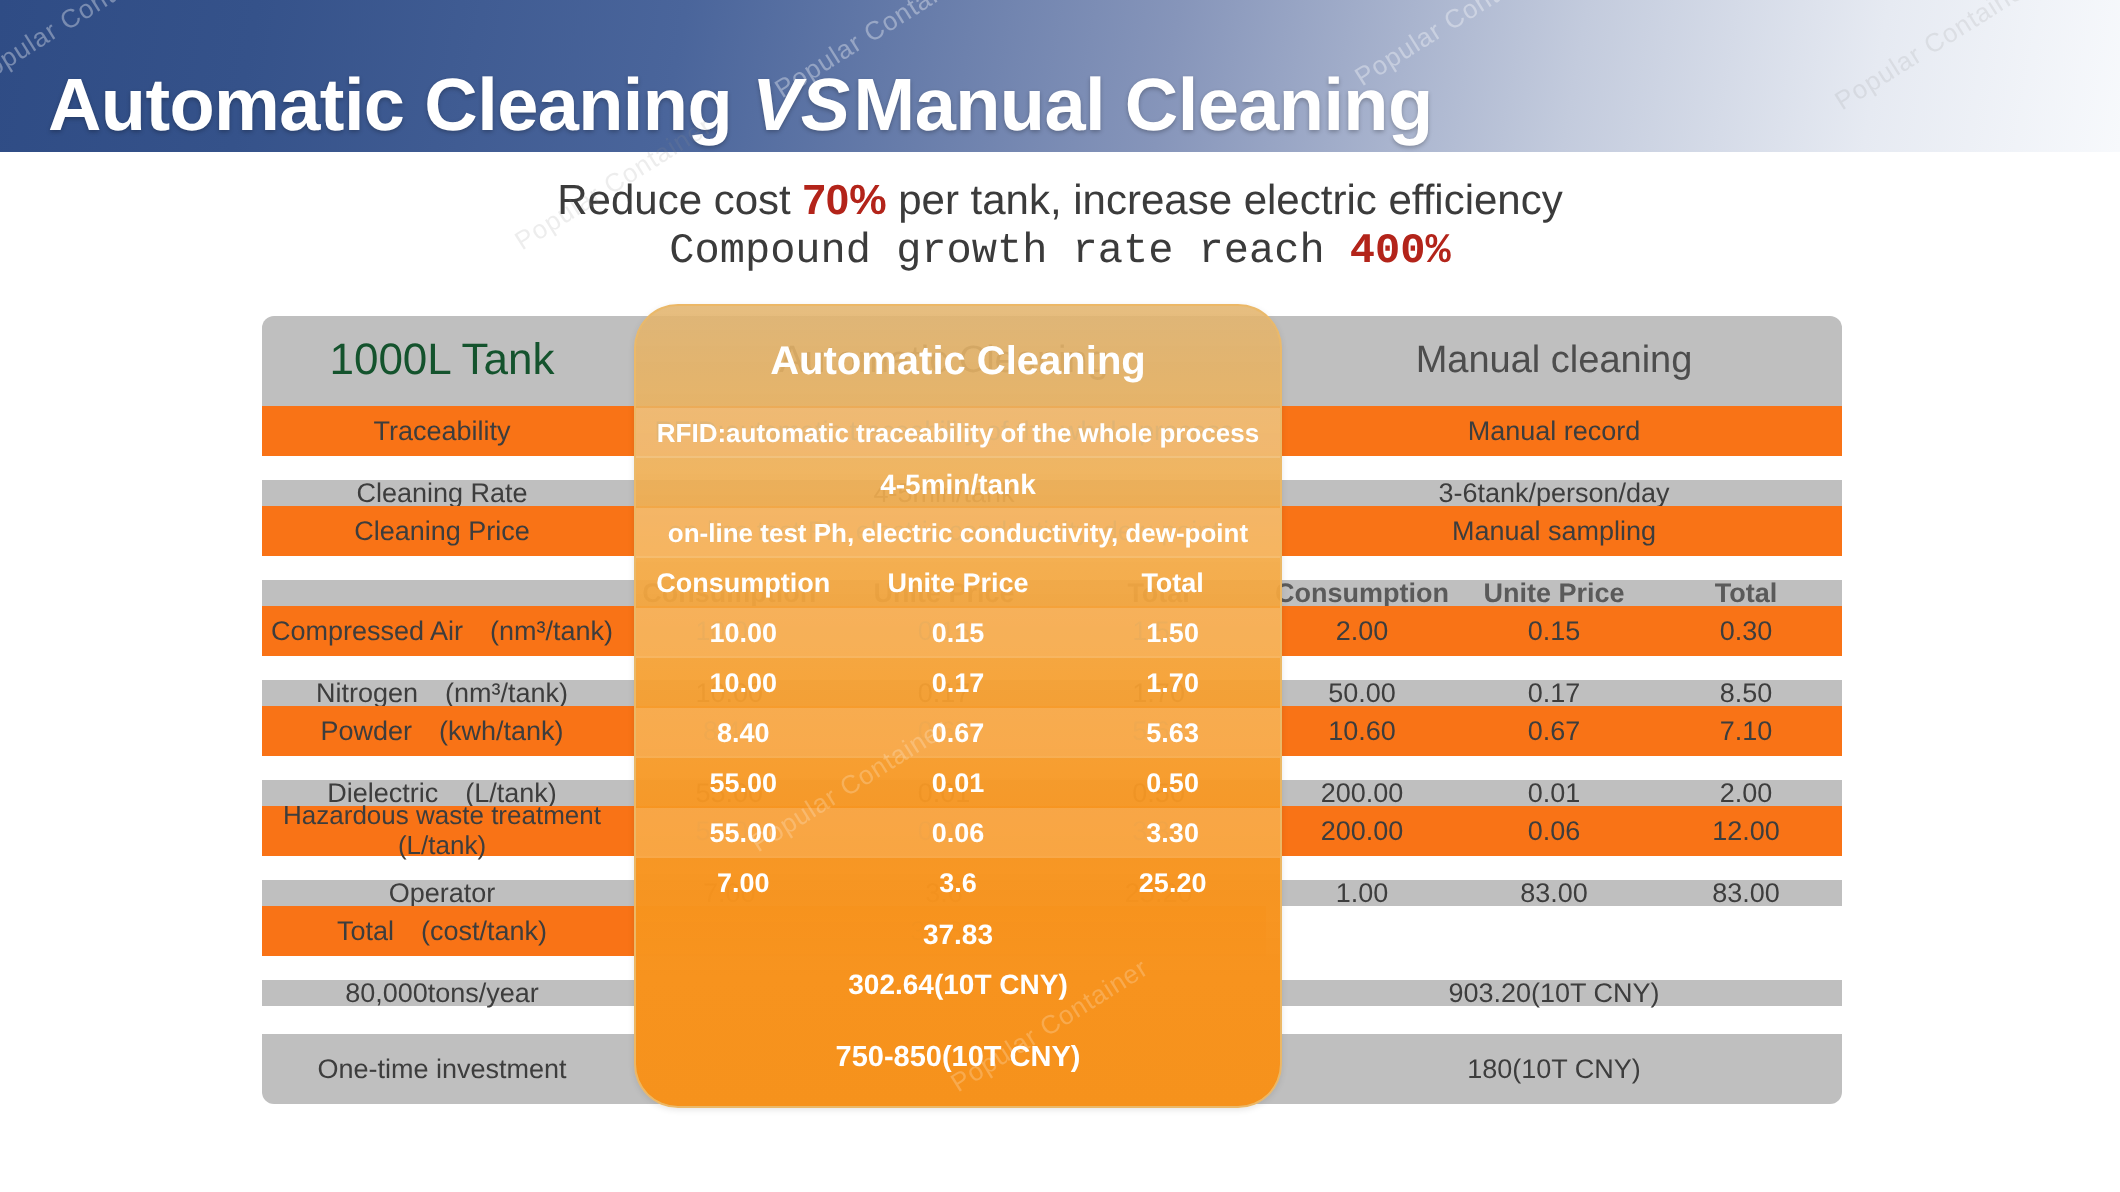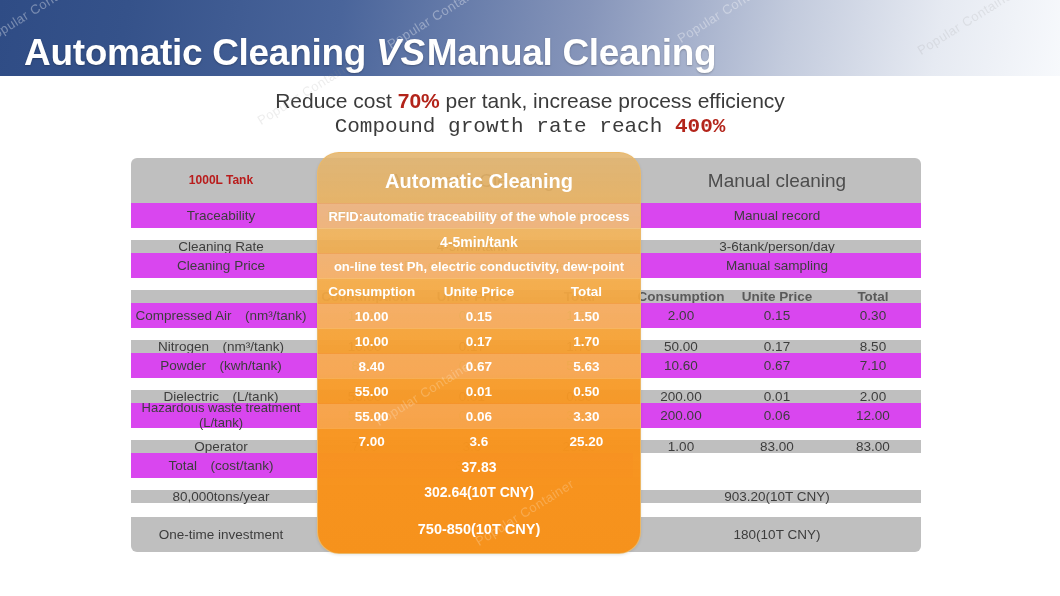--- a/index.html
+++ b/index.html
@@ -40,39 +40,39 @@
   }
   #sub1{top:89px;}
   #sub2{top:115px;font-family:Liberation Mono, monospace;}
   .hl{color:#b3241a;font-weight:bold;}
 
   
   #table{
     position:absolute;left:131px;top:158px;width:790px;height:394px;
   }
   .row{position:relative;width:100%;display:flex;box-sizing:border-box;}
-  .row.odd  .c{background:#d946ef;}
+  .row.odd  .c{background:#f97316;}
   .row.even .c{background:#bfbfbf;margin-top:12px;}
 
   .c{
     box-sizing:border-box;display:flex;align-items:center;justify-content:center;
     color:#3d3d3d;font-size:13.5px;line-height:1.12;text-align:center;
   }
   .c-label{width:180px;min-width:180px;}
   .c-auto {width:322px;min-width:322px;}
   .c-man  {width:288px;min-width:288px;}
 
   
   .triple{display:flex;width:100%;height:100%;}
   .triple > span{flex:1;display:flex;align-items:center;justify-content:center;}
 
   
   #hrow{height:45px;}
   #hrow .c{font-size:19px;color:#4d4d4d;}
-  #hrow .c-label{font-size:12px;font-weight:bold;color:#b91c1c;background:#bfbfbf;
+  #hrow .c-label{font-size:22px;font-weight:normal;color:#14532d;background:#bfbfbf;
                  border-radius:6px 0 0 0;}
   #hrow .c-auto{background:#bfbfbf;}
   #hrow .c-man {background:#bfbfbf;border-radius:0 6px 0 0;}
 
   
   #lastrow .c-label{border-radius:0 0 6px 0;}
   #lastrow .c-man{border-radius:0 0 6px 0;}
   #lastrow .c-label{border-radius:0 0 0 6px;}
 
   .subhead .c{font-weight:bold;color:#5a5a5a;font-size:13.5px;}
@@ -111,21 +111,21 @@
   <div id="banner-title">
     <span>Automatic Cleaning</span><span class="vs">VS</span><span>Manual Cleaning</span>
   </div>
   <div class="wm" style="left:-22px;top:2px;">Popular Container</div>
   <div class="wm" style="left:380px;top:8px;">Popular Container</div>
   <div class="wm" style="left:670px;top:2px;">Popular Container</div>
   <div class="wm dark" style="left:910px;top:14px;">Popular Container</div>
 </div>
 
 <div id="sub1" class="sub">
-  <span>Reduce cost </span><span class="hl">70%</span><span>  per tank,  increase process efficiency</span>
+  <span>Reduce cost </span><span class="hl">70%</span><span>  per tank,  increase electric efficiency</span>
 </div>
 <div id="sub2" class="sub">
   <span>Compound growth rate reach </span><span class="hl">400%</span>
 </div>
 
 <div class="wm dark" style="left:250px;top:84px;">Popular Container</div>
 
 <div id="table">
 
   <div class="row" id="hrow">

